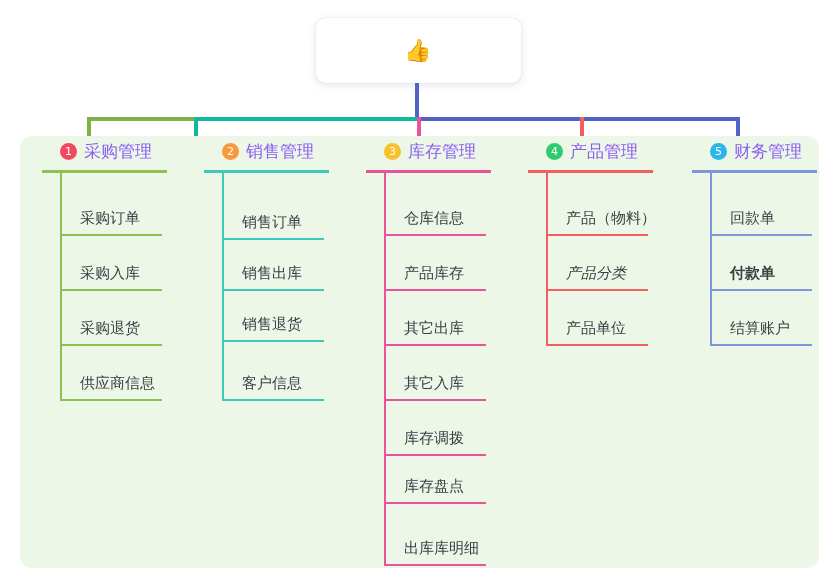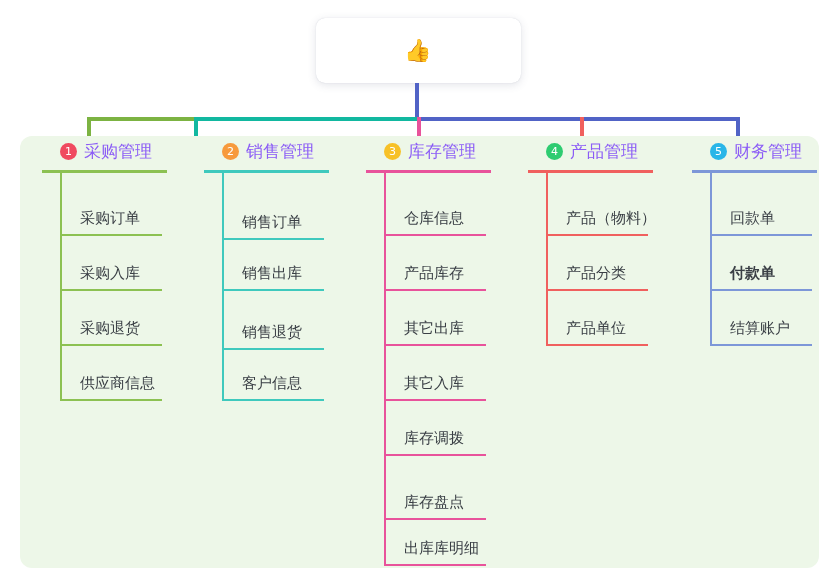--- a/index.html
+++ b/index.html
@@ -206,21 +206,21 @@
         <div class="head-rule" style="width: 125px; background: rgb(63, 201, 189);"></div>
         <div class="spine" style="height: 228px; background: rgb(63, 201, 189);"></div>
         <div class="leaf" style="top: 66px;">
           <span class="leaf-label">销售订单</span>
           <div class="leaf-rule" style="background: rgb(63, 201, 189);"></div>
         </div>
         <div class="leaf" style="top: 117px; padding-left: 44px;">
           <span class="leaf-label">销售出库</span>
           <div class="leaf-rule" style="background: rgb(63, 201, 189);"></div>
         </div>
-        <div class="leaf" style="top: 176px;">
+        <div class="leaf" style="top: 168px;">
           <span class="leaf-label">销售退货</span>
           <div class="leaf-rule" style="background: rgb(63, 201, 189);"></div>
         </div>
         <div class="leaf" style="top: 227px;">
           <span class="leaf-label">客户信息</span>
           <div class="leaf-rule" style="background: rgb(63, 201, 189);"></div>
         </div>
       </div>
       <div class="column" style="left: 346px;">
         <div class="col-head">
@@ -242,41 +242,41 @@
           <div class="leaf-rule" style="background: rgb(232, 83, 155);"></div>
         </div>
         <div class="leaf" style="top: 227px; text-align: center;">
           <span class="leaf-label">其它入库</span>
           <div class="leaf-rule" style="background: rgb(232, 83, 155);"></div>
         </div>
         <div class="leaf" style="top: 282px;">
           <span class="leaf-label">库存调拨</span>
           <div class="leaf-rule" style="background: rgb(232, 83, 155);"></div>
         </div>
-        <div class="leaf" style="top: 346px; text-align: center;">
+        <div class="leaf" style="top: 330px; text-align: center;">
           <span class="leaf-label">库存盘点</span>
           <div class="leaf-rule" style="background: rgb(232, 83, 155);"></div>
         </div>
         <div class="leaf" style="top: 392px;">
           <span class="leaf-label">出库库明细</span>
           <div class="leaf-rule" style="background: rgb(232, 83, 155);"></div>
         </div>
       </div>
       <div class="column" style="left: 508px;">
         <div class="col-head">
           <span class="badge" style="background: rgb(46, 204, 113);">4</span>
           <span class="col-title">产品管理</span>
         </div>
         <div class="head-rule" style="width: 125px; background: rgb(240, 96, 94);"></div>
         <div class="spine" style="height: 173px; background: rgb(240, 96, 94);"></div>
         <div class="leaf" style="top: 62px;">
           <span class="leaf-label">产品（物料）</span>
           <div class="leaf-rule" style="background: rgb(240, 96, 94);"></div>
         </div>
-        <div class="leaf" style="top: 117px;">
+        <div class="leaf" style="top: 117px; font-style: italic;">
           <span class="leaf-label">产品分类</span>
           <div class="leaf-rule" style="background: rgb(240, 96, 94);"></div>
         </div>
         <div class="leaf" style="top: 172px;">
           <span class="leaf-label">产品单位</span>
           <div class="leaf-rule" style="background: rgb(240, 96, 94);"></div>
         </div>
       </div>
       <div class="column" style="left: 672px;">
         <div class="col-head">

